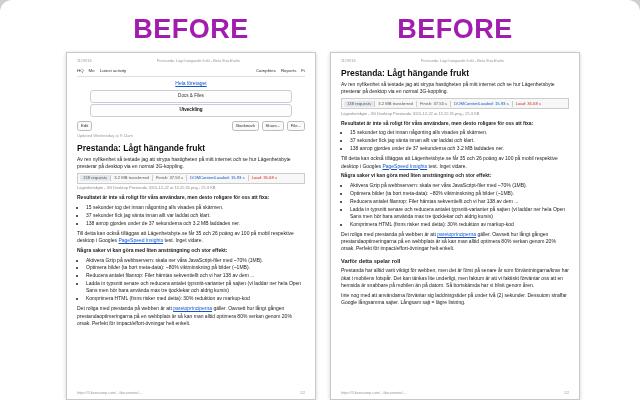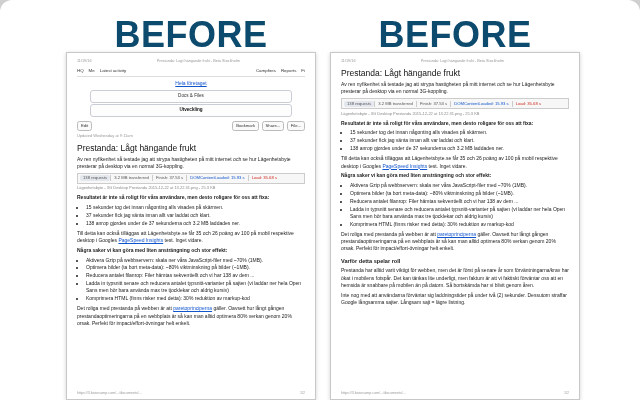--- a/index.html
+++ b/index.html
@@ -1,38 +1,38 @@
 <!DOCTYPE html>
 <html><head>
 <meta charset="utf-8">
 <style>
   html,body{margin:0;padding:0;}
   body{font-family:"Liberation Sans", sans-serif; background:#e9e9e9;}
   .canvas{position:relative;width:640px;height:400px;background:#cfcfcf;overflow:hidden;margin:0 auto;}
   .sheet{position:absolute;inset:0;background:#ffffff;border-radius:12px 12px 0 0;}
-  .compare-label{position:absolute;top:14px;width:250px;text-align:center;font-size:36px;font-weight:600;color:#0c4a6e;letter-spacing:0.5px;}
+  .compare-label{position:absolute;top:14px;width:250px;text-align:center;font-size:27px;font-weight:600;color:#a21caf;letter-spacing:0.5px;}
   .label-before{left:66px;}
   .label-after{left:330px;}
   .page{position:absolute;top:52px;width:250px;height:348px;background:#fff;border:1px solid #c8c8c8;box-shadow:0 1px 4px rgba(0,0,0,0.18);box-sizing:border-box;padding:6px 10px 14px 10px;font-size:5px;line-height:1.45;color:#222;overflow:hidden;}
   .page-before{left:66px;}
   .page-after{left:330px;}
   .print-header{display:flex;justify-content:space-between;font-size:3.8px;color:#999;margin-bottom:3px;}
   .print-header .ph-title{flex:1;text-align:center;}
   .nav{display:flex;gap:5px;align-items:center;font-size:4.4px;color:#333;border-bottom:1px solid #ddd;padding-bottom:2.5px;margin-bottom:3px;}
   .nav .spacer{flex:1;}
   .nav-item{white-space:nowrap;}
   .center-link{text-align:center;margin:3px 0 2px 0;}
   .link{color:#1155cc;text-decoration:underline;cursor:pointer;}
   .crumb-box{width:88%;margin:1.5px auto;border:1px solid #c9ced6;border-radius:3px;text-align:center;padding:2.2px 0;font-size:4.6px;color:#333;background:#fdfdfd;}
   .crumb-strong{font-weight:bold;color:#111;}
   .toolbar{display:flex;gap:2.5px;align-items:center;margin:4px 0 2px 0;}
   .toolbar .spacer{flex:1;}
   .btn{border:1px solid #bbb;border-radius:2.5px;background:#fafafa;color:#333;font-size:4.2px;padding:1px 3px;white-space:nowrap;}
   .updated{color:#999;font-size:4px;margin:2px 0 2px 0;}
-  h1{font-size:8.5px;font-weight:normal;color:#111;margin:3.5px 0 3px 0;line-height:1.2;}
+  h1{font-size:8.5px;font-weight:bold;color:#111;margin:3.5px 0 3px 0;line-height:1.2;}
   .para{margin:2.5px 0;}
   .lead{font-weight:bold;}
   .stats{display:flex;align-items:center;border:1px solid #ccc;background:#f7f7f7;font-size:4.2px;color:#555;padding:1.5px 2px;margin:2.5px 0 1.5px 0;white-space:nowrap;overflow:hidden;}
   .stat{padding:0 3px;}
   .stat:first-child{background:#e4e8ee;border-radius:2px;}
   .stat + .stat{border-left:1px solid #ccc;}
   .stat-blue{color:#1155cc;}
   .stat-red{color:#d02a20;}
   .caption{font-size:4px;color:#8a8a8a;margin:1px 0 3px 0;}
   ul{margin:1px 0 3px 0;padding-left:9px;}

